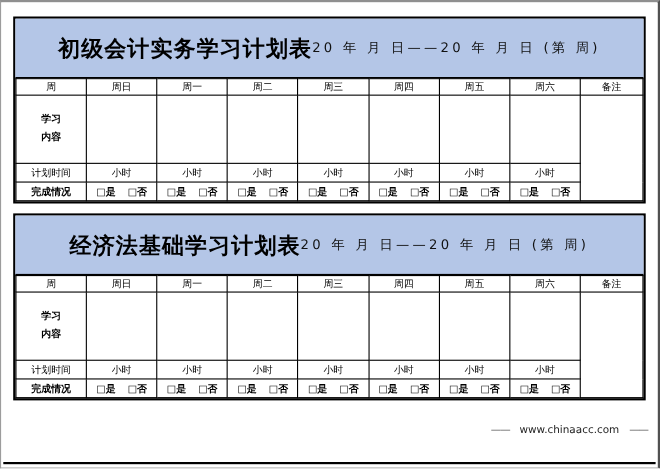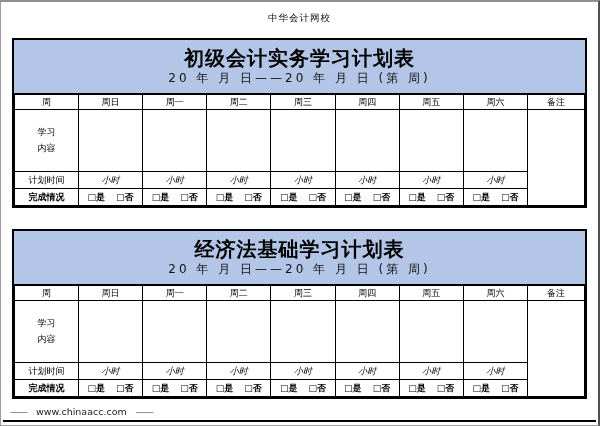--- a/index.html
+++ b/index.html
@@ -9,54 +9,53 @@
     font-family:"DejaVu Sans","Liberation Sans",sans-serif;
     border-top:2px solid #8f8f8f;border-left:1px solid #9c9c9c;
     border-right:2px solid #515151;border-bottom:1px solid #9c9c9c;
   }
   .site-header{
     text-align:center;padding-top:10px;font-size:9.5px;letter-spacing:1px;color:#111;
   }
   .plan{
     margin:13px 11px 0;border:2px solid #000;background:#fff;
   }
-  .plan + .plan{margin-top:21px;}
+  .plan + .plan{margin-top:9px;}
   .banner{
     background:#b4c6e7;border-bottom:1px solid #000;height:53px;
-    display:flex;flex-direction:column;justify-content:center;align-items:center;row-gap:1px;
+    display:flex;justify-content:center;align-items:center;row-gap:1px;
   }
   .banner .title{font-size:20px;font-weight:bold;letter-spacing:1px;line-height:1.1;}
   .banner .date{font-size:12px;letter-spacing:3px;color:#111;}
   table.grid{
     width:100%;border-collapse:collapse;table-layout:fixed;font-size:9px;color:#000;
   }
   table.grid td{border:1px solid #000;padding:0;text-align:center;vertical-align:middle;overflow:hidden;}
   col.c-label{width:64px;}
   col.c-remark{width:57px;}
   tr.r-head td{height:14px;}
   tr.r-content td{height:61px;}
   tr.r-time td{height:16px;}
   tr.r-status td{height:16px;font-weight:bold;}
-  td.lbl-pre{white-space:pre-line;line-height:1.7;}
-  td.time{text-align:right;padding-right:5px;font-style:italic;}
+  td.lbl-pre{white-space:pre-line;line-height:1.7;font-weight:bold;}
+  td.time{text-align:right;padding-right:5px;}
   td.status .chk + .chk{margin-left:11px;}
   .footer{
-    text-align:left;margin-top:7px;font-size:9.5px;color:#222;
+    text-align:right;margin-top:22px;font-size:9.5px;color:#222;
   }
   .footer .dash{color:#555;margin:0 9px;letter-spacing:-1px;}
   .bottom-rule{
     position:absolute;left:2px;right:2px;bottom:3px;height:2px;background:#000;
   }
 </style>
 </head>
 <body>
 
 <div class="page">
 
-  <div class="site-header">中华会计网校</div>
 
   <section class="plan">
     <div class="banner">
       <div class="title">初级会计实务学习计划表</div>
       <div class="date">20 年 月 日——20 年 月 日 (第 周)</div>
     </div>
     <table class="grid">
         <colgroup>
           <col class="c-label">
           <col class="c-day">

